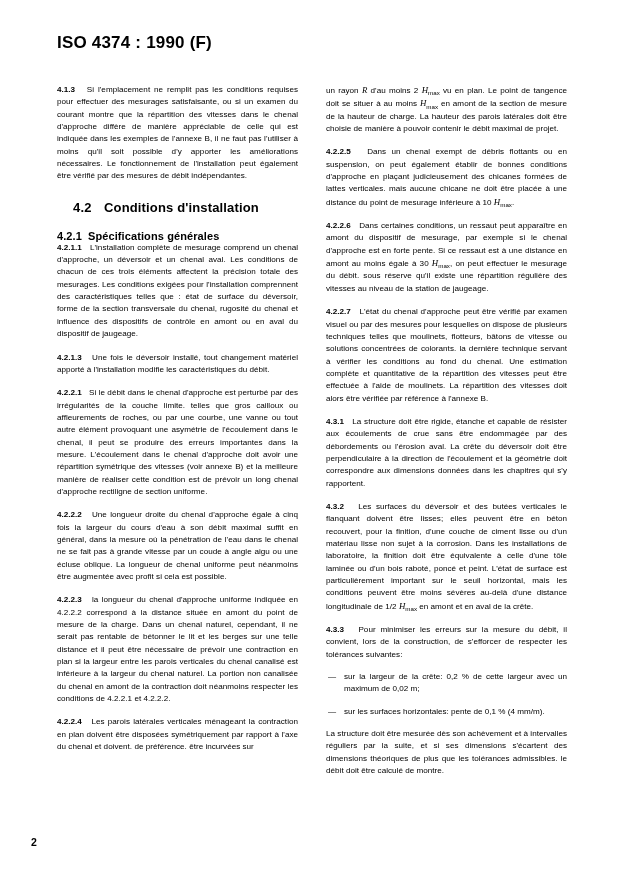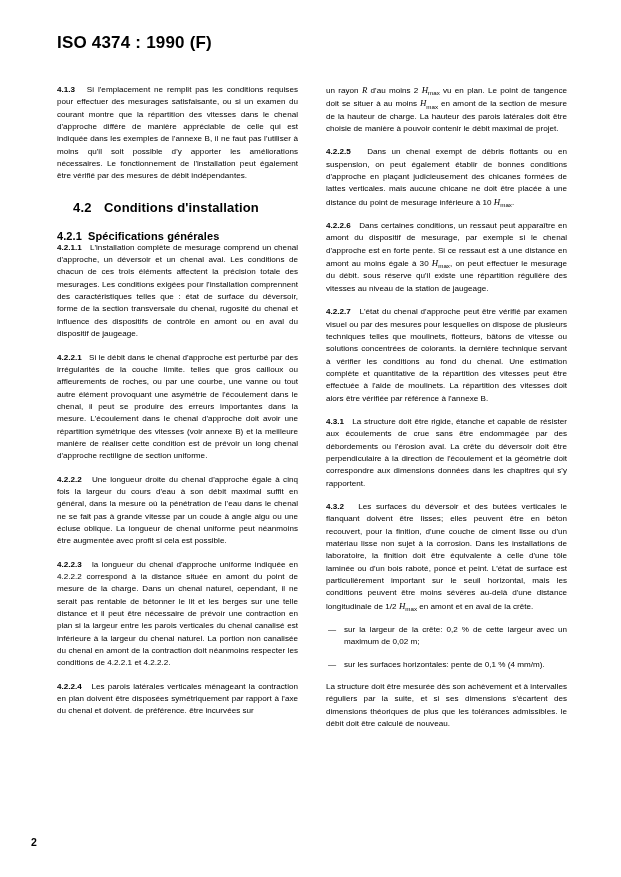--- a/index.html
+++ b/index.html
@@ -114,20 +114,21 @@
 
       <p class="body"><span class="num">4.1.3</span><span class="gap-after-num">   </span><span>Si l'emplacement ne remplit pas les conditions requises pour effectuer des mesurages satisfaisante, ou si un examen du courant montre que la répartition des vitesses dans le chenal d'approche diffère de manière appréciable de celle qui est indiquée dans les exemples de l'annexe B, il ne faut pas l'utiliser à moins qu'il soit possible d'y apporter les améliorations nécessaires. Le fonctionnement de l'installation peut également être vérifié par des mesures de débit indépendantes.</span></p>
 
       <h2 class="sec"><span class="n">4.2</span><span>Conditions d'installation</span></h2>
 
       <h3 class="sub"><span class="n">4.2.1</span><span>Spécifications générales</span></h3>
 
       <p class="body after-head"><span class="num">4.2.1.1</span><span class="gap-after-num">   </span><span>L'installation complète de mesurage comprend un chenal d'approche, un déversoir et un chenal aval. Les conditions de chacun de ces trois éléments affectent la précision totale des mesurages. Les conditions exigées pour l'installation comprennent des caractéristiques telles que : état de surface du déversoir, forme de la section transversale du chenal, rugosité du chenal et influence des dispositifs de contrôle en amont ou en aval du dispositif de jaugeage.</span></p>
 
 
+      <p class="body"><span class="num">4.2.1.3</span><span class="gap-after-num">   </span><span>Une fois le déversoir installé, tout changement matériel apporté à l'installation modifie les caractéristiques du débit.</span></p>
 
 
       <p class="body after-head"><span class="num">4.2.2.1</span><span class="gap-after-num">   </span><span>Si le débit dans le chenal d'approche est perturbé par des irrégularités de la couche limite. telles que gros cailloux ou affleurements de roches, ou par une courbe, une vanne ou tout autre élément provoquant une asymétrie de l'écoulement dans le chenal, il peut se produire des erreurs importantes dans la mesure. L'écoulement dans le chenal d'approche doit avoir une répartition symétrique des vitesses (voir annexe B) et la meilleure manière de réaliser cette condition est de prévoir un long chenal d'approche rectiligne de section uniforme.</span></p>
 
       <p class="body"><span class="num">4.2.2.2</span><span class="gap-after-num">   </span><span>Une longueur droite du chenal d'approche égale à cinq fois la largeur du cours d'eau à son débit maximal suffit en général, dans la mesure où la pénétration de l'eau dans le chenal ne se fait pas à grande vitesse par un coude à angle aigu ou une écluse oblique. La longueur de chenal uniforme peut néanmoins être augmentée avec profit si cela est possible.</span></p>
 
       <p class="body"><span class="num">4.2.2.3</span><span class="gap-after-num">   </span><span>la longueur du chenal d'approche uniforme indiquée en 4.2.2.2 correspond à la distance située en amont du point de mesure de la charge. Dans un chenal naturel, cependant, il ne serait pas rentable de bétonner le lit et les berges sur une telle distance et il peut être nécessaire de prévoir une contraction en plan si la largeur entre les parois verticales du chenal canalisé est inférieure à la largeur du chenal naturel. La portion non canalisée du chenal en amont de la contraction doit néanmoins respecter les conditions de 4.2.2.1 et 4.2.2.2.</span></p>
 
       <p class="body"><span class="num">4.2.2.4</span><span class="gap-after-num">   </span><span>Les parois latérales verticales ménageant la contraction en plan doivent être disposées symétriquement par rapport à l'axe du chenal et doivent. de préférence. être incurvées sur</span></p>
 
@@ -141,26 +142,27 @@
 
       <p class="body"><span class="num">4.2.2.6</span><span class="gap-after-num">   </span><span>Dans certaines conditions, un ressaut peut apparaître en amont du dispositif de mesurage, par exemple si le chenal d'approche est en forte pente. Si ce ressaut est à une distance en amont au moins égale à 30 </span><var class="it">H</var><sub>max</sub><span>, on peut effectuer le mesurage du débit. sous réserve qu'il existe une répartition régulière des vitesses au niveau de la station de jaugeage.</span></p>
 
       <p class="body"><span class="num">4.2.2.7</span><span class="gap-after-num">   </span><span>L'état du chenal d'approche peut être vérifié par examen visuel ou par des mesures pour lesquelles on dispose de plusieurs techniques telles que moulinets, flotteurs, bâtons de vitesse ou solutions concentrées de colorants. la dernière technique servant à vérifier les conditions au fond du chenal. Une estimation complète et quantitative de la répartition des vitesses peut être effectuée à l'aide de moulinets. La répartition des vitesses doit alors être vérifiée par référence à l'annexe B.</span></p>
 
 
       <p class="body after-head"><span class="num">4.3.1</span><span class="gap-after-num">   </span><span>La structure doit être rigide, étanche et capable de résister aux écoulements de crue sans être endommagée par des débordements ou l'érosion aval. La crête du déversoir doit être perpendiculaire à la direction de l'écoulement et la géométrie doit correspondre aux dimensions données dans les chapitres qui s'y rapportent.</span></p>
 
       <p class="body"><span class="num">4.3.2</span><span class="gap-after-num">   </span><span>Les surfaces du déversoir et des butées verticales le flanquant doivent être lisses; elles peuvent être en béton recouvert, pour la finition, d'une couche de ciment lisse ou d'un matériau lisse non sujet à la corrosion. Dans les installations de laboratoire, la finition doit être équivalente à celle d'une tôle laminée ou d'un bois raboté, poncé et peint. L'état de surface est particulièrement important sur le seuil horizontal, mais les conditions peuvent être moins sévères au-delà d'une distance longitudinale de 1/2 </span><var class="it">H</var><sub>max</sub><span> en amont et en aval de la crête.</span></p>
 
+      <p class="body tight"><span class="num">4.3.3</span><span class="gap-after-num">   </span><span>Pour minimiser les erreurs sur la mesure du débit, il convient, lors de la construction, de s'efforcer de respecter les tolérances suivantes:</span></p>
 
       <p class="bullet"><span class="dash">—</span><span>sur la largeur de la crête: 0,2 % de cette largeur avec un maximum de 0,02 m;</span></p>
 
       <p class="bullet"><span class="dash">—</span><span>sur les surfaces horizontales: pente de 0,1 % (4 mm/m).</span></p>
 
-      <p class="body">La structure doit être mesurée dès son achèvement et à intervalles réguliers par la suite, et si ses dimensions s'écartent des dimensions théoriques de plus que les tolérances admissibles. le débit doit être calculé de nouveau.</p>
+      <p class="body">La structure doit être mesurée dès son achèvement et à intervalles réguliers par la suite, et si ses dimensions s'écartent des dimensions théoriques de plus que les tolérances admissibles. le débit doit être calculé de montre.</p>
 
     </div>
 
   </div>
 
   <div class="pageno">2</div>
 
 </div>
 
 </body></html>

